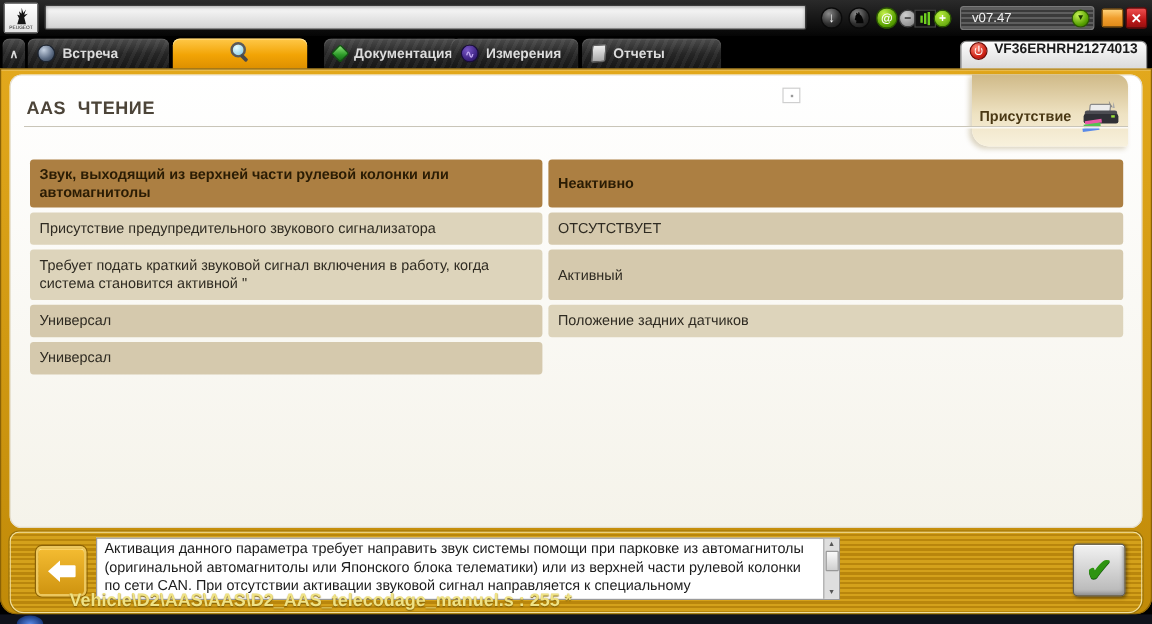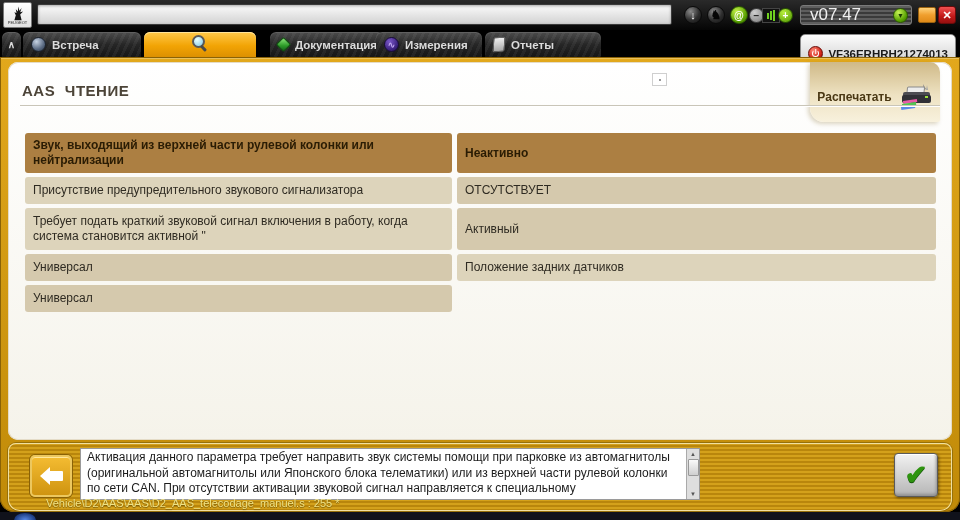--- a/index.html
+++ b/index.html
@@ -28,21 +28,21 @@
               justify-content:center; font-size:10px; font-weight:bold; }
   .vol-minus { background:radial-gradient(circle at 35% 28%, #cfcfcf, #7a7a7a); color:#222; border:1px solid #444; }
   .vol-plus  { background:radial-gradient(circle at 35% 28%, #b8ee3e, #4d9400); color:#fff; border:1px solid #2c5a00; }
   .vol-mid { width:18px; height:15px; background:#111; border:1px solid #444; margin:0 -2px;
              display:flex; align-items:center; justify-content:center; gap:1px; }
   .vol-bar { width:2px; background:#6fcf20; }
   .version-panel { position:absolute; left:800px; top:5px; width:112px; height:20px;
                    background:repeating-linear-gradient(180deg,#5e5e5e 0 2px,#3a3a3a 2px 4px);
                    border:1px solid #7a7a7a; border-radius:3px;
                    display:flex; align-items:center; justify-content:space-between; padding:0 3px 0 9px; }
-  .version-text { font-size:17px; color:#f0f0f0; }
+  .version-text { font-size:11px; color:#f0f0f0; }
   .go-circle { width:15px; height:15px; border-radius:50%;
                background:radial-gradient(circle at 35% 28%, #c8f455, #55a000 65%, #356800);
                border:1px solid #2c5a00; display:flex; align-items:center; justify-content:center;
                font-size:7px; color:#1a3a00; }
   .min-btn { position:absolute; left:918px; top:7px; width:18px; height:16px; border-radius:2px;
              background:linear-gradient(#ffd27a,#f09f2e 50%,#e08a18); border:1px solid #9a6210; }
   .close-btn { position:absolute; left:938px; top:6px; width:18px; height:18px; border-radius:3px;
                background:linear-gradient(#f05050,#c01818 60%,#951010); border:1px solid #6a0a0a;
                color:#fff; font-size:11px; font-weight:bold; display:flex; align-items:center; justify-content:center; }
 
@@ -73,21 +73,21 @@
            background:#4a4a4a; transform:rotate(-45deg); border-radius:1px; }
   .gem { width:11px; height:11px; transform:rotate(45deg); border:1px solid #0e5a0e; border-radius:2px;
          background:linear-gradient(135deg,#8ce87a,#2c9a28 60%,#14641a); }
   .wavecircle { width:15px; height:15px; border-radius:50%; color:#c0a8f0; font-size:9px; font-weight:bold;
          display:flex; align-items:center; justify-content:center;
          background:radial-gradient(circle at 35% 28%, #7a58c8, #3c2280 65%, #241252); border:1px solid #180c3a; }
   .page-sheet { width:12px; height:15px; transform:skewX(-8deg) rotate(-4deg); border-radius:2px;
          background:linear-gradient(#f0f0f0,#a8a8a8); border:1px solid #666; }
   .vin-badge { position:absolute; right:4px; top:4px; height:39px;
          background:linear-gradient(#fcfcfc,#c4c4c4); border:1px solid #8a8a8a; border-radius:5px;
-         box-shadow:0 1px 3px #000; display:flex; align-items:center; gap:5px; padding:0 7px;
+         box-shadow:0 1px 3px #000; display:flex; align-items:flex-start; gap:5px; padding:0 7px;
          font-size:11.5px; font-weight:bold; color:#1a1a1a; }
   .power-icon { position:relative; width:15px; height:15px; border-radius:50%;
          background:radial-gradient(circle at 35% 28%, #ff8a78, #cc2014 65%, #8e0c06); border:1px solid #6a0a05; }
   .power-icon::before { content:""; position:absolute; inset:3px; border:1.5px solid #fff;
          border-top-color:transparent; border-radius:50%; }
   .power-icon::after { content:""; position:absolute; left:50%; top:2px; width:1.5px; height:5px;
          background:#fff; transform:translateX(-50%); }
 
   
   .frame { position:absolute; left:0; top:57px; width:960px; height:455px;
@@ -141,22 +141,22 @@
            display:flex; flex-direction:column; align-items:center; }
   .sb-arrow { font-size:6px; color:#555; line-height:8px; padding:1px 0; }
   .sb-thumb { width:11px; height:17px; background:linear-gradient(#fafafa,#cfcfcf);
            border:1px solid #999; border-radius:1px; }
   .sb-space { flex:1; }
   .ok-btn { position:absolute; right:14px; top:10px; width:44px; height:44px; border-radius:4px;
            background:linear-gradient(#f2f2f2,#b5b5b5); border:1px solid #5a5a5a;
            box-shadow:inset 0 1px 0 #fff, inset -1px -2px 3px #909090, 1px 1px 3px rgba(0,0,0,.45);
            display:flex; align-items:center; justify-content:center; }
   .check-glyph { font-size:27px; font-weight:bold; color:#2e9410; text-shadow:0 1px 0 #14560a; }
-  .status-text { position:absolute; left:38px; bottom:2px; font-size:11px; color:#efe285;
-           text-shadow:0 1px 1px #7a5c06; }
+  .status-text { position:absolute; left:50px; bottom:2px; font-size:15px; color:#efe285;
+           text-shadow:0 1px 1px #7a5c06;font-weight:bold; }
 
   .bottom-strip { position:absolute; left:0; bottom:0; width:960px; height:8px; background:#10121b; }
   .blue-dot { position:absolute; left:14px; bottom:-7px; width:22px; height:14px; border-radius:50%;
            background:radial-gradient(#5c90f2,#1a3a80 70%); opacity:.95; }
 </style>
 </head>
 <body>
 
 <div class="screen">
 
@@ -228,39 +228,39 @@
     </div>
     <div class="vin-badge">
       <span class="power-icon"></span>
       <span>VF36ERHRH21274013</span>
     </div>
   </div>
 
   <div class="frame">
     <div class="panel">
       <div class="print-tab">
-        <span class="print-label">Распечатать</span>
+        <span class="print-label">Присутствие</span>
         <svg width="34" height="28" viewBox="0 0 34 28">
           <path d="M24 1 L27 6 L25 7 Z" fill="#888"></path>
           <path d="M28 2 L29 7 L27 7 Z" fill="#aaa"></path>
           <rect x="9" y="4" width="17" height="7" rx="1" fill="#ececec" stroke="#8a8a8a" transform="skewX(-6)"></rect>
           <rect x="4" y="9" width="27" height="10" rx="2" fill="#4c4c52"></rect>
           <rect x="3" y="12" width="29" height="8" rx="2" fill="#303036"></rect>
           <rect x="26" y="13" width="3" height="2" fill="#9adf3a"></rect>
           <rect x="4" y="18" width="14" height="3" fill="#e85aa8" transform="rotate(-8 4 18)"></rect>
           <rect x="3" y="21" width="14" height="3" fill="#52c452" transform="rotate(-8 3 21)"></rect>
           <rect x="2" y="24" width="14" height="3" fill="#5a8ae8" transform="rotate(-8 2 24)"></rect>
         </svg>
       </div>
       <div class="small-box"></div>
       <div class="page-title">AAS ЧТЕНИЕ</div>
       <div class="divider"></div>
 
       <div class="ptable">
-        <div class="cell th">Звук, выходящий из верхней части рулевой колонки или нейтрализации</div>
+        <div class="cell th">Звук, выходящий из верхней части рулевой колонки или автомагнитолы</div>
         <div class="cell th">Неактивно</div>
 
         <div class="cell td-l">Присутствие предупредительного звукового сигнализатора</div>
         <div class="cell td-r">ОТСУТСТВУЕТ</div>
 
         <div class="cell td-l">Требует подать краткий звуковой сигнал включения в работу, когда система становится активной "</div>
         <div class="cell td-r">Активный</div>
 
         <div class="cell td-r">Универсал</div>
 

